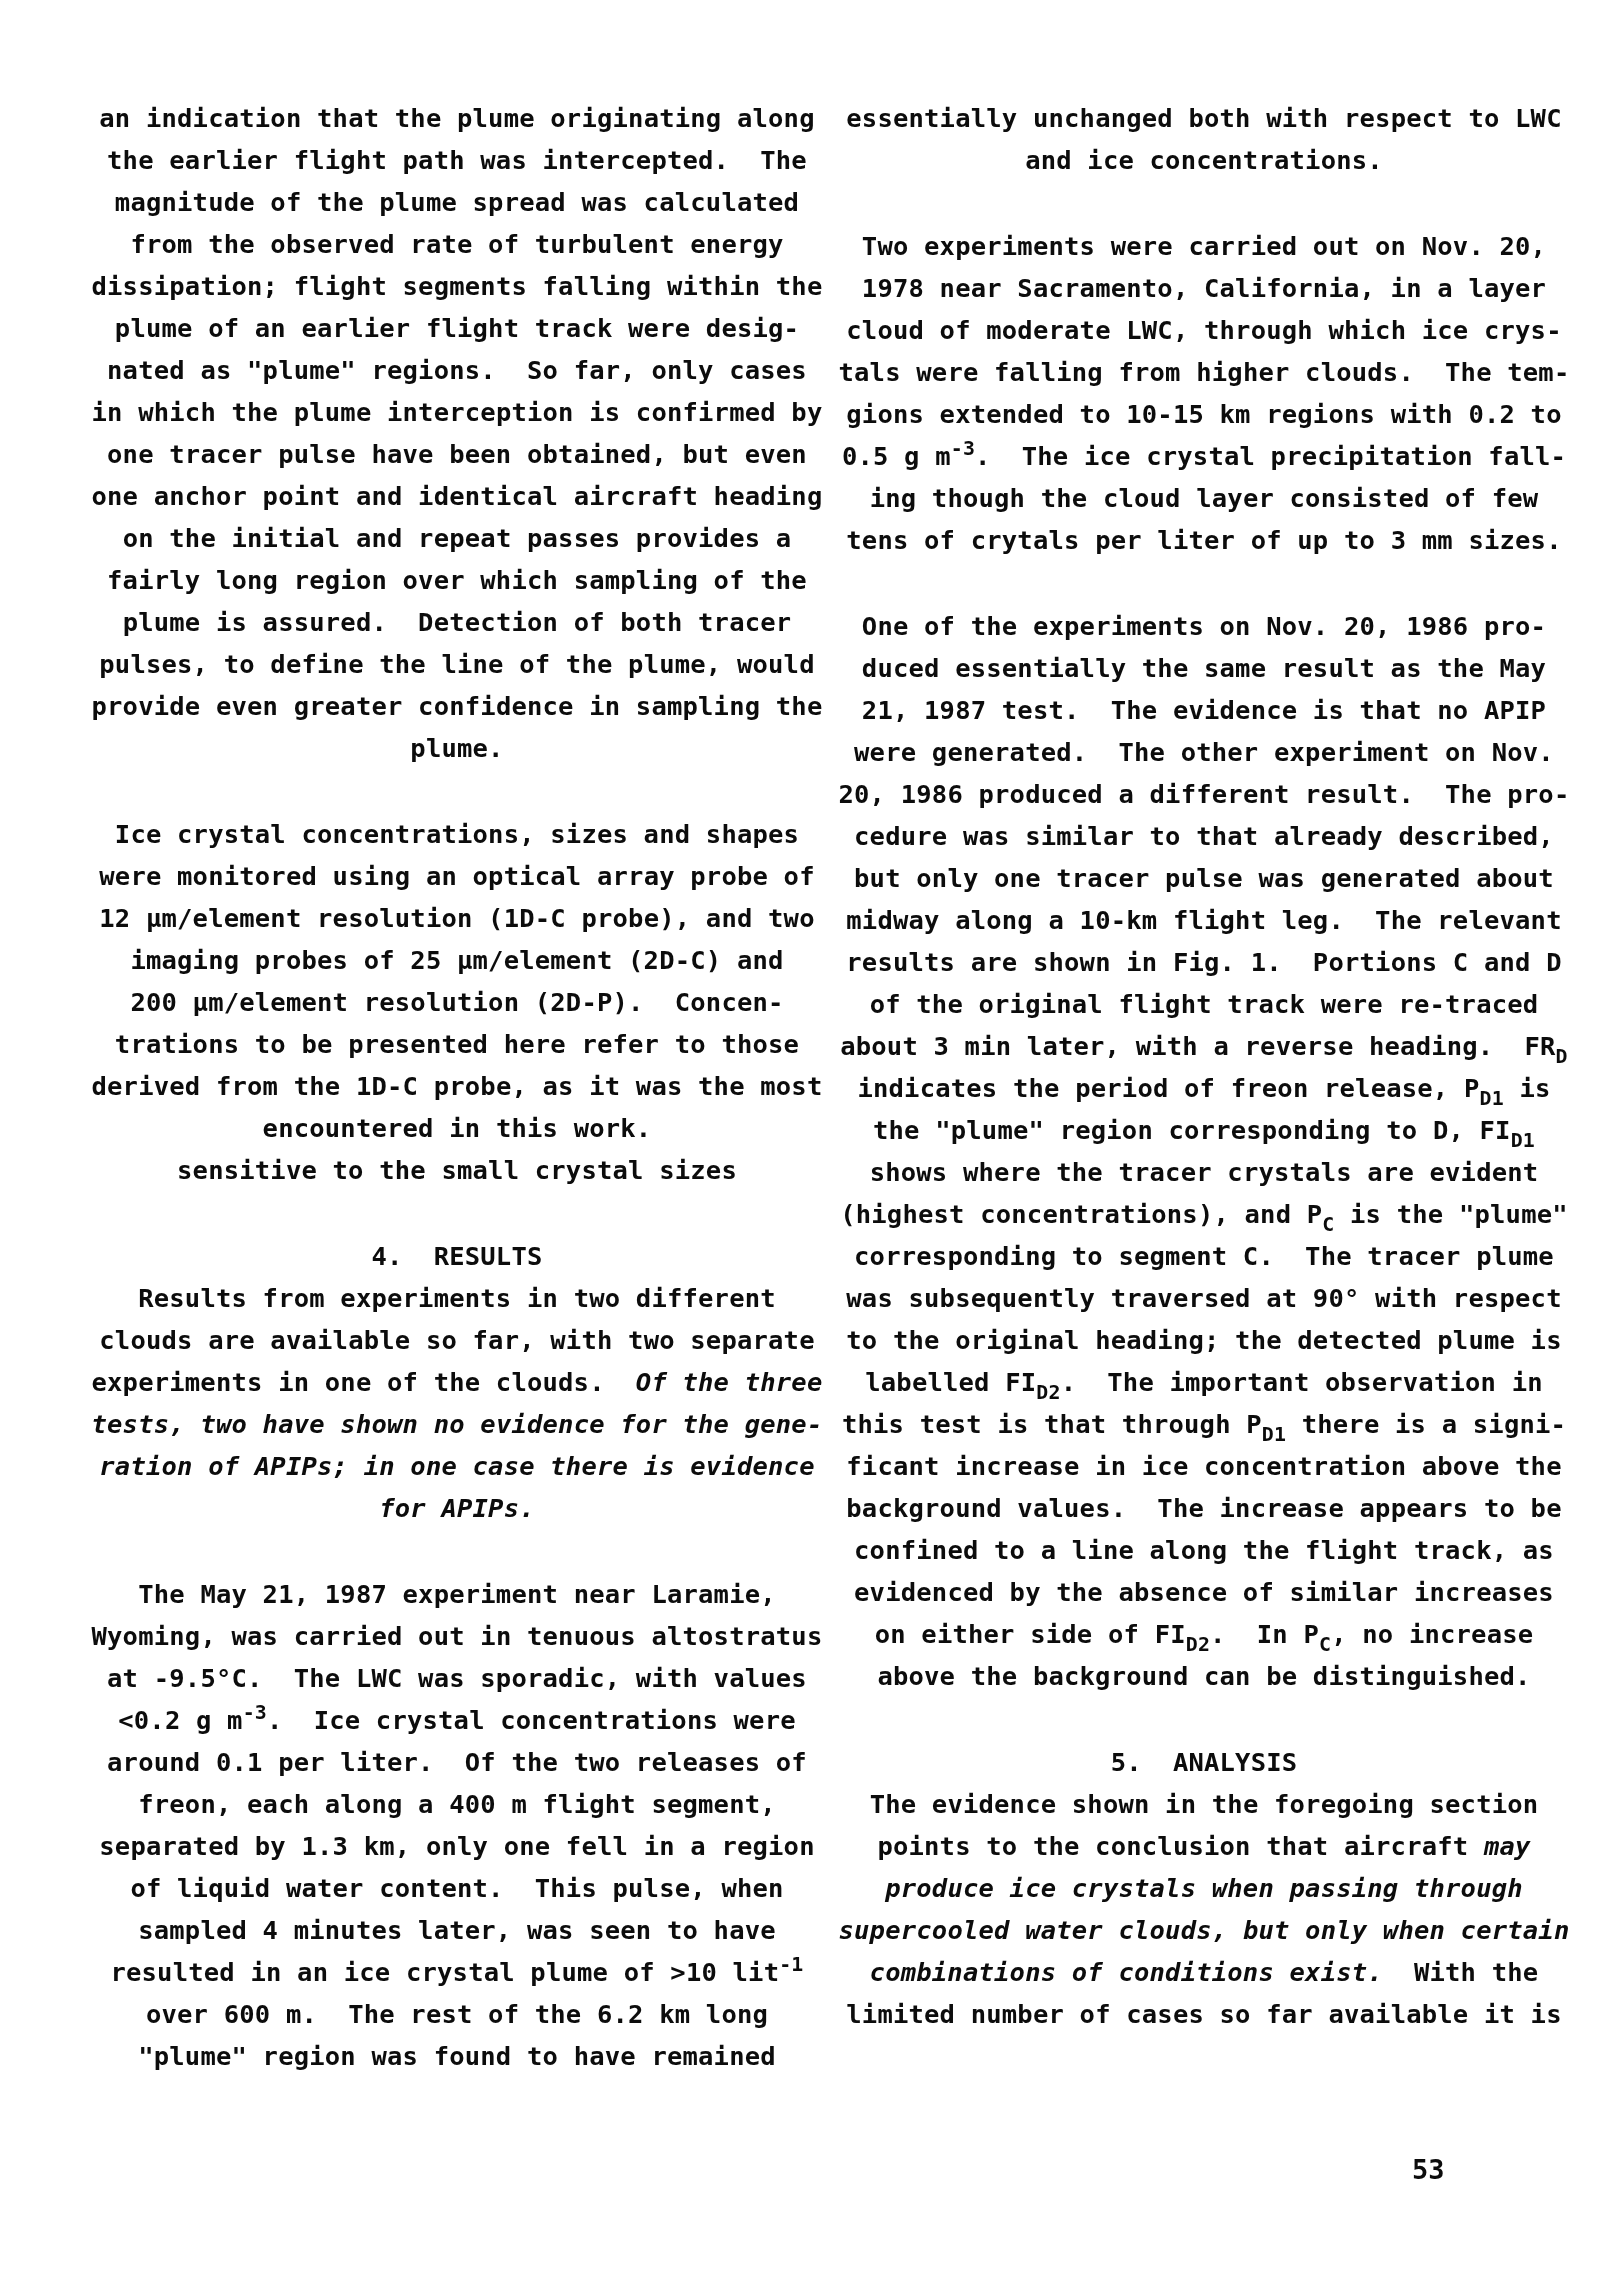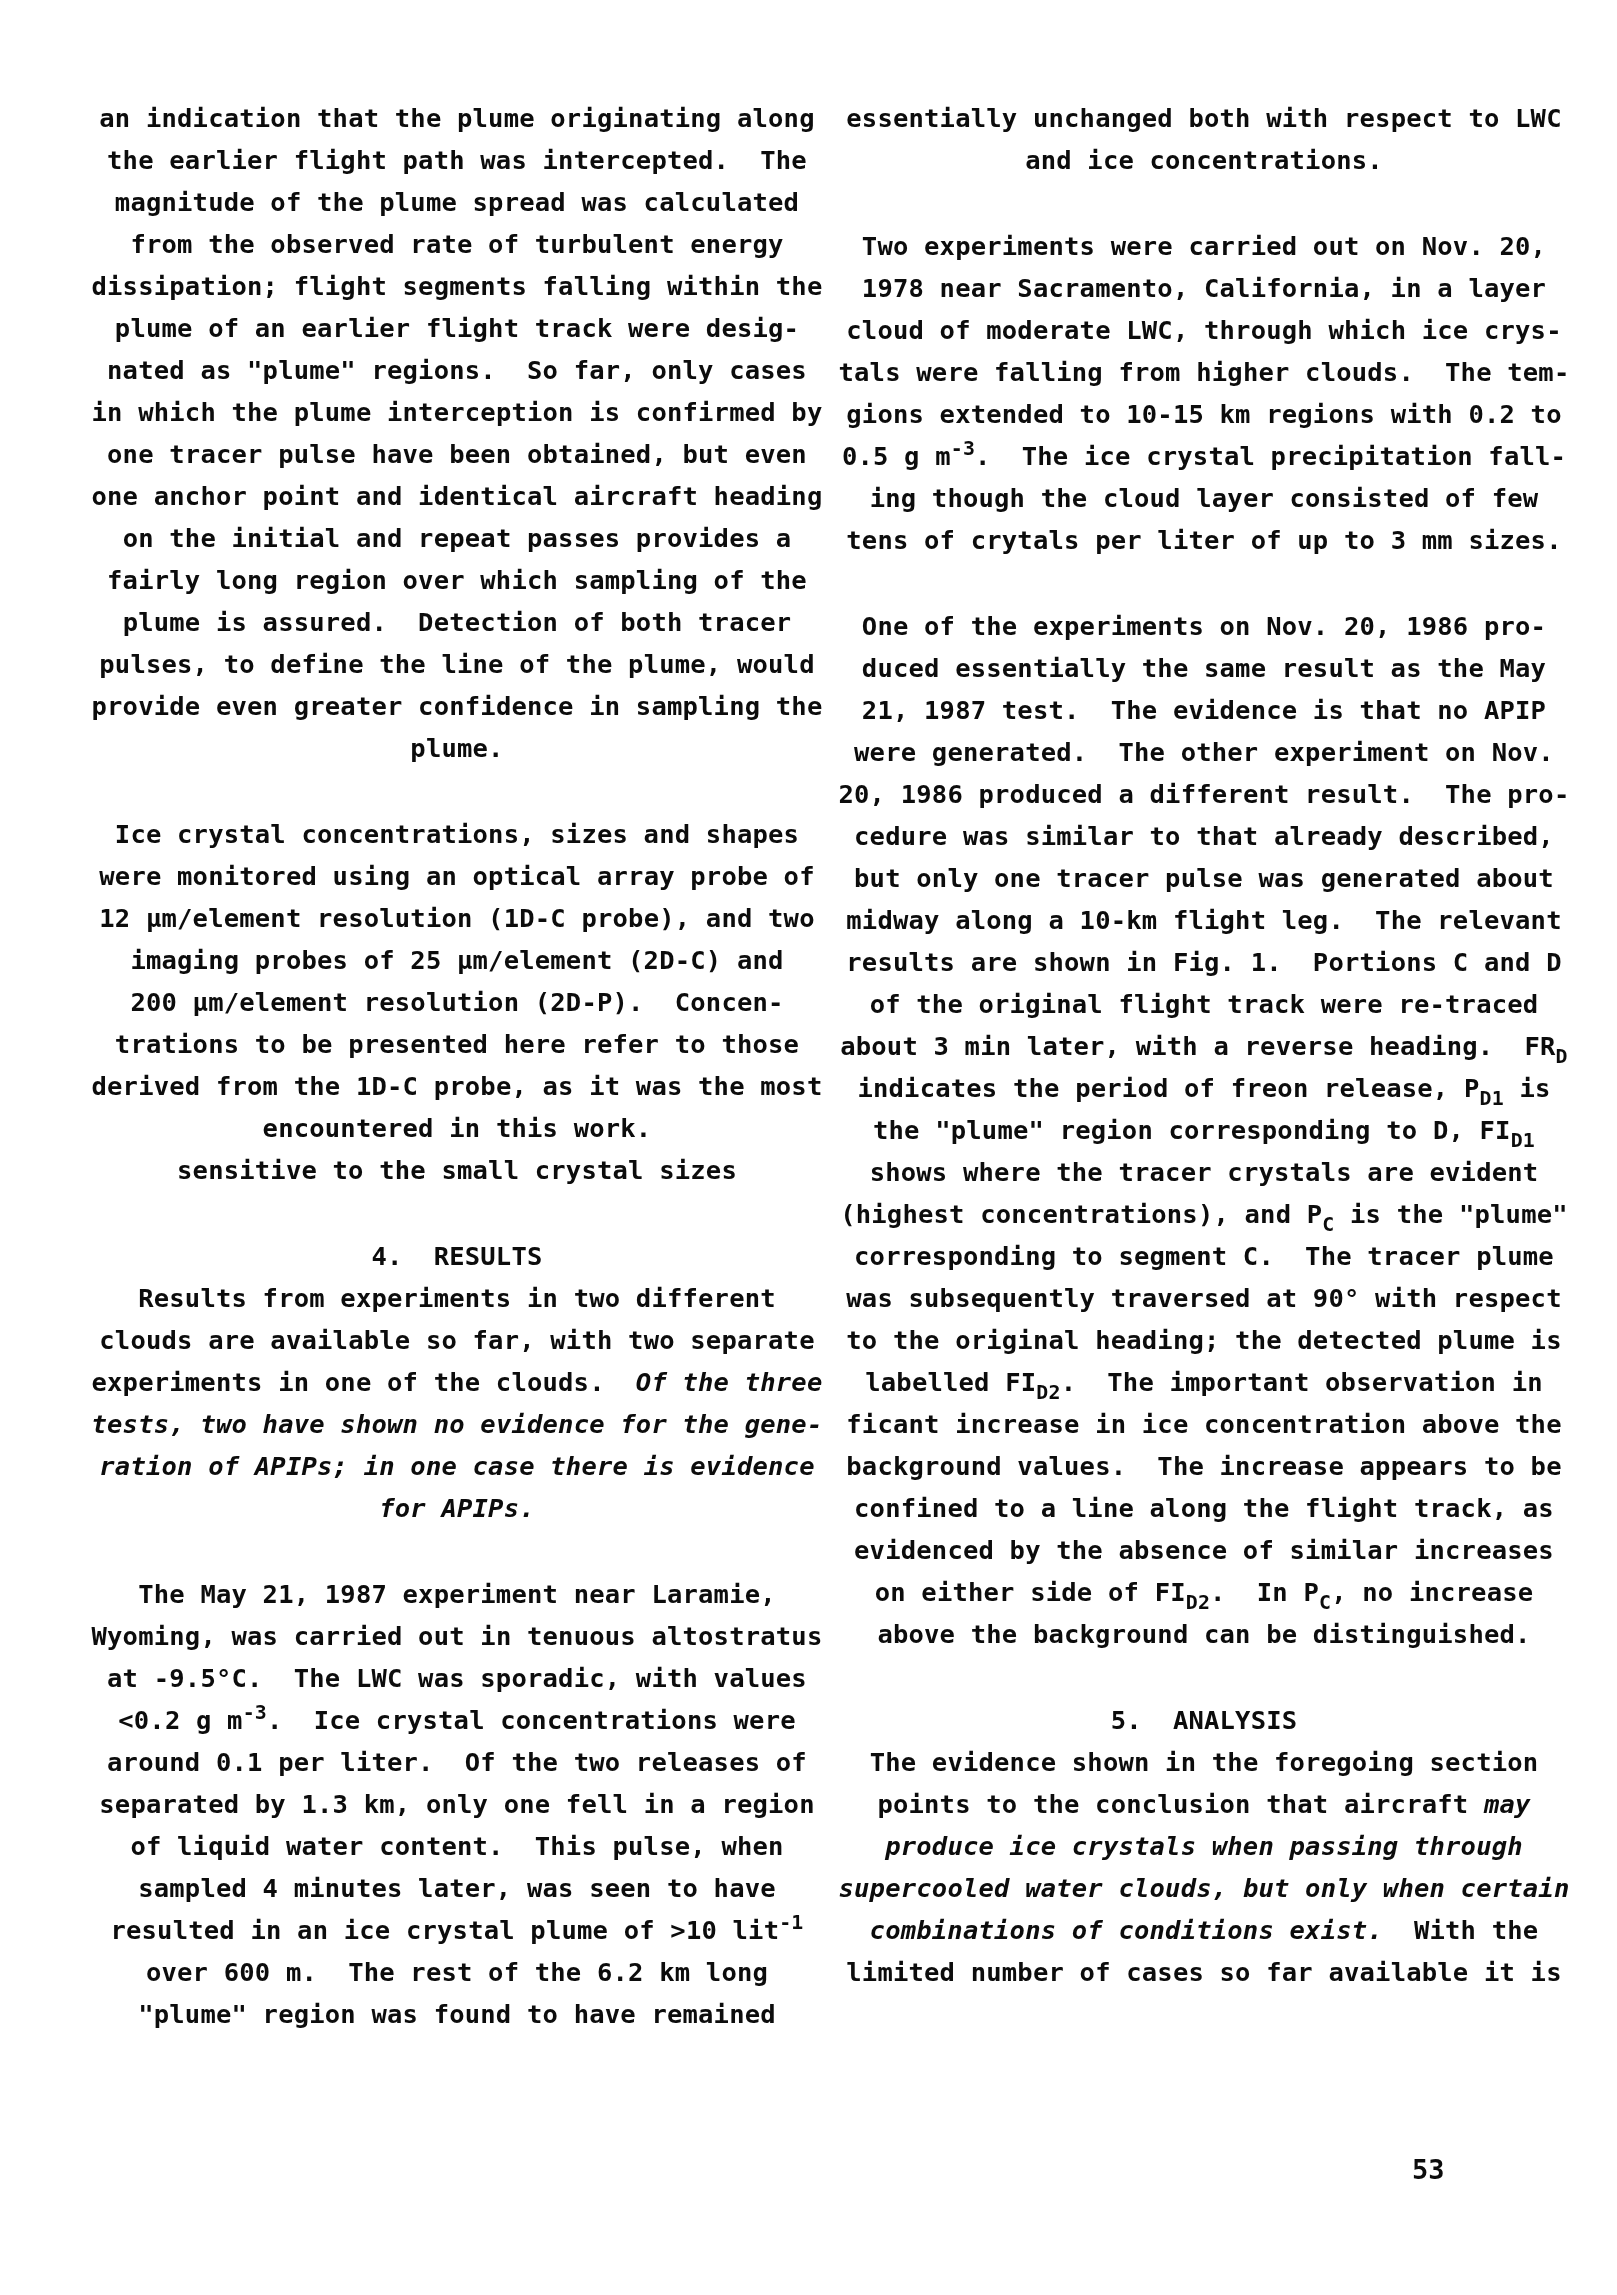--- a/index.html
+++ b/index.html
@@ -96,20 +96,21 @@
         <div class="line"><span class="seg-i">tests, two have shown no evidence for the gene-</span></div>
         <div class="line"><span class="seg-i">ration of APIPs; in one case there is evidence</span></div>
         <div class="line"><span class="seg-i">for APIPs.</span></div>
       </div>
       <div class="block para">
         <div class="line"><span class="seg-n">The May 21, 1987 experiment near Laramie,</span></div>
         <div class="line"><span class="seg-n">Wyoming, was carried out in tenuous altostratus</span></div>
         <div class="line"><span class="seg-n">at -9.5°C.  The LWC was sporadic, with values</span></div>
         <div class="line"><span class="seg-n">&lt;0.2 g m</span><span class="seg-sup">-3</span><span class="seg-n">.  Ice crystal concentrations were</span></div>
         <div class="line"><span class="seg-n">around 0.1 per liter.  Of the two releases of</span></div>
+        <div class="line"><span class="seg-n">freon, each along a 400 m flight segment,</span></div>
         <div class="line"><span class="seg-n">separated by 1.3 km, only one fell in a region</span></div>
         <div class="line"><span class="seg-n">of liquid water content.  This pulse, when</span></div>
         <div class="line"><span class="seg-n">sampled 4 minutes later, was seen to have</span></div>
         <div class="line"><span class="seg-n">resulted in an ice crystal plume of &gt;10 lit</span><span class="seg-sup">-1</span></div>
         <div class="line"><span class="seg-n">over 600 m.  The rest of the 6.2 km long</span></div>
         <div class="line"><span class="seg-n">"plume" region was found to have remained</span></div>
       </div>
     </div>
   <div class="col col-right">
       <div class="block para">
@@ -139,20 +140,21 @@
         <div class="line"><span class="seg-n">of the original flight track were re-traced</span></div>
         <div class="line"><span class="seg-n">about 3 min later, with a reverse heading.  FR</span><span class="seg-sub">D</span></div>
         <div class="line"><span class="seg-n">indicates the period of freon release, P</span><span class="seg-sub">D1</span><span class="seg-n"> is</span></div>
         <div class="line"><span class="seg-n">the "plume" region corresponding to D, FI</span><span class="seg-sub">D1</span></div>
         <div class="line"><span class="seg-n">shows where the tracer crystals are evident</span></div>
         <div class="line"><span class="seg-n">(highest concentrations), and P</span><span class="seg-sub">C</span><span class="seg-n"> is the "plume"</span></div>
         <div class="line"><span class="seg-n">corresponding to segment C.  The tracer plume</span></div>
         <div class="line"><span class="seg-n">was subsequently traversed at 90° with respect</span></div>
         <div class="line"><span class="seg-n">to the original heading; the detected plume is</span></div>
         <div class="line"><span class="seg-n">labelled FI</span><span class="seg-sub">D2</span><span class="seg-n">.  The important observation in</span></div>
+        <div class="line"><span class="seg-n">this test is that through P</span><span class="seg-sub">D1</span><span class="seg-n"> there is a signi-</span></div>
         <div class="line"><span class="seg-n">ficant increase in ice concentration above the</span></div>
         <div class="line"><span class="seg-n">background values.  The increase appears to be</span></div>
         <div class="line"><span class="seg-n">confined to a line along the flight track, as</span></div>
         <div class="line"><span class="seg-n">evidenced by the absence of similar increases</span></div>
         <div class="line"><span class="seg-n">on either side of FI</span><span class="seg-sub">D2</span><span class="seg-n">.  In P</span><span class="seg-sub">C</span><span class="seg-n">, no increase</span></div>
         <div class="line"><span class="seg-n">above the background can be distinguished.</span></div>
       </div>
       <div class="block heading">
         <div class="line"><span class="seg-n">5.  ANALYSIS</span></div>
       </div>

